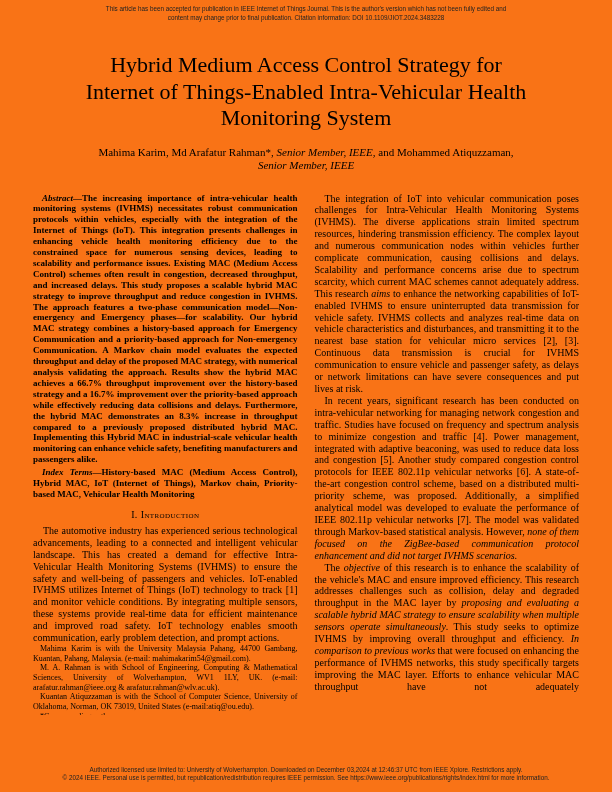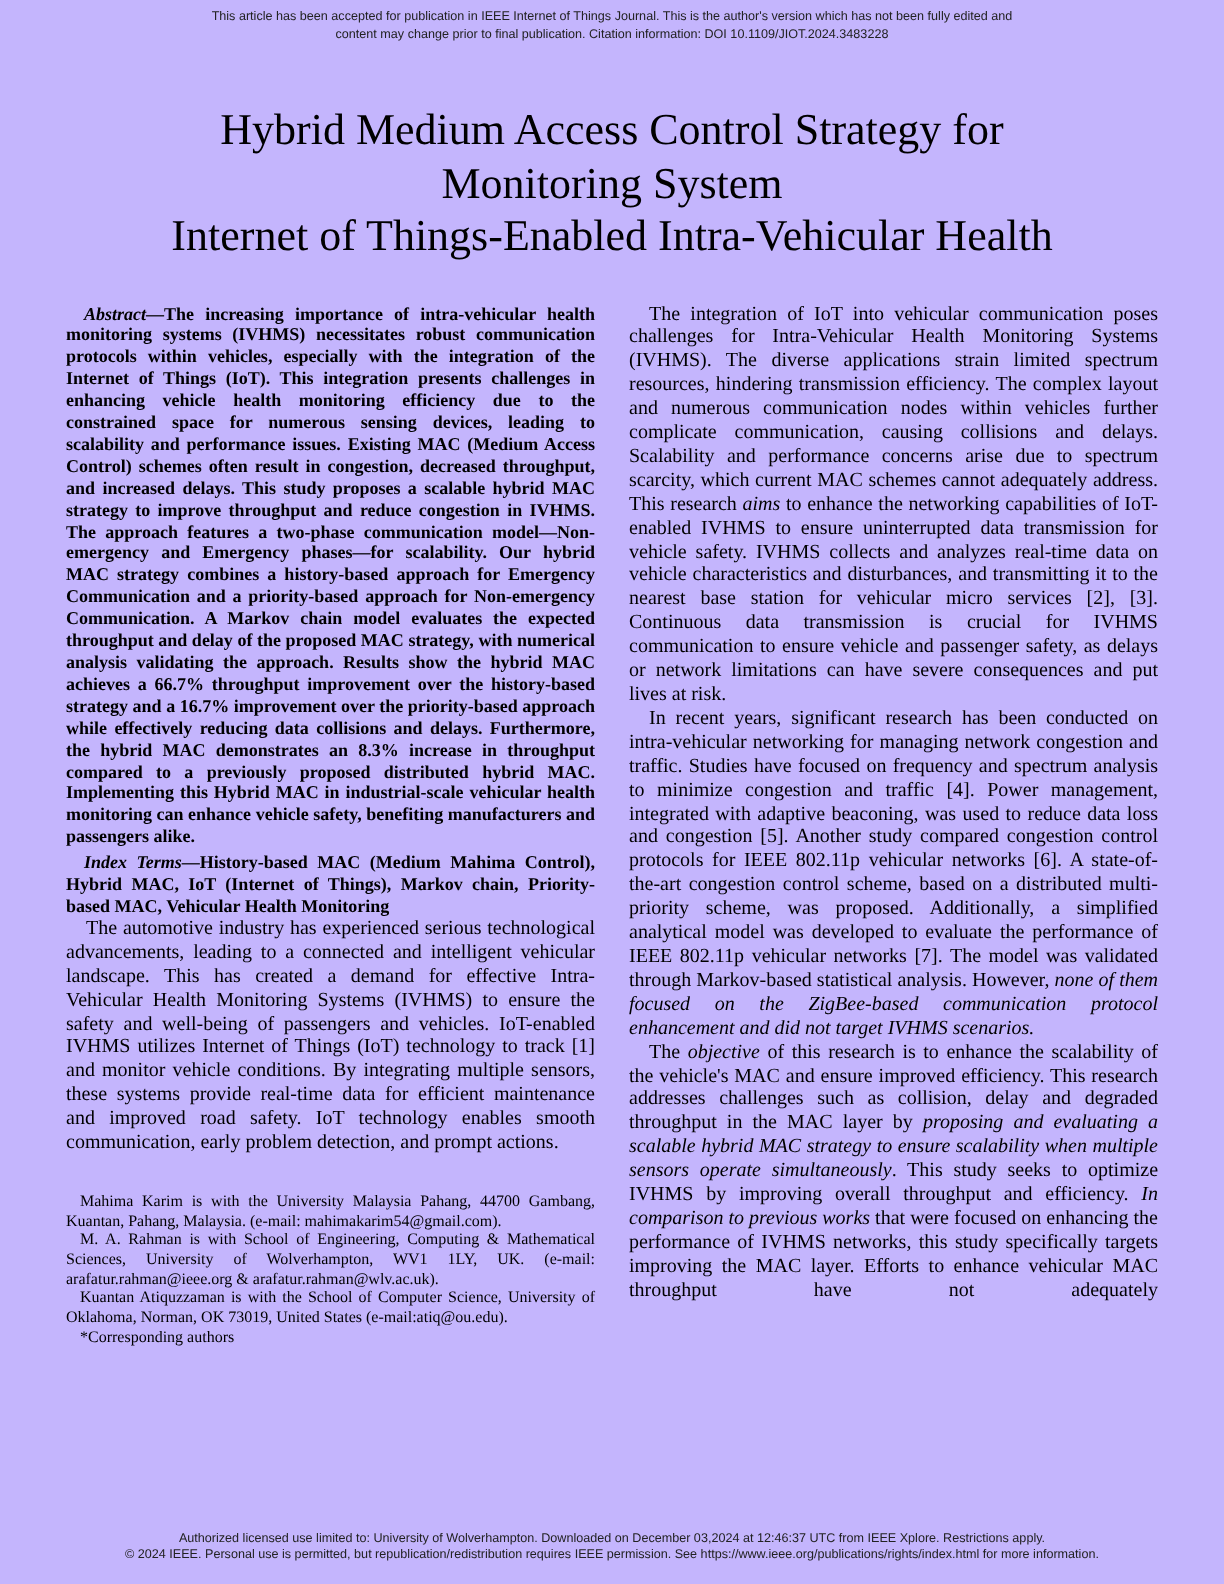--- a/index.html
+++ b/index.html
@@ -1,20 +1,20 @@
 <!DOCTYPE html>
 <html><head>
 <meta charset="utf-8">
 <style>
   html,body{margin:0;padding:0;background:#888;}
   .page{
     position:relative;
     width:612px;height:792px;
     margin:0 auto;
-    background:#c4b5fd;
+    background:#f97316;
     font-family:"Liberation Serif", serif;
     color:#000;
     overflow:hidden;
   }
   .notice{
     position:absolute;top:5px;left:0;right:0;
     text-align:center;
     font-family:"Liberation Sans", sans-serif;
     font-size:6.3px;line-height:8.6px;color:#222;
   }
@@ -55,30 +55,35 @@
 
   <div class="notice">
     <div>This article has been accepted for publication in IEEE Internet of Things Journal. This is the author's version which has not been fully edited and</div>
     <div>content may change prior to final publication. Citation information: DOI 10.1109/JIOT.2024.3483228</div>
   </div>
 
   <div class="content">
 
     <h1 class="title">
       <div>Hybrid Medium Access Control Strategy for</div>
+      <div>Internet of Things-Enabled Intra-Vehicular Health</div>
       <div>Monitoring System</div>
-      <div>Internet of Things-Enabled Intra-Vehicular Health</div>
     </h1>
 
+    <div class="authors">
+      <div><span>Mahima Karim, Md Arafatur Rahman*, </span><span style="font-style: italic;">Senior Member, IEEE,</span><span> and Mohammed Atiquzzaman,</span></div>
+      <div class="line2">Senior Member, IEEE</div>
+    </div>
 
     <div class="columns">
 
       <div class="col">
         <p class="abstract"><span style="font-style: italic; font-weight: bold;">Abstract</span><span style="font-weight: bold;">—The increasing importance of intra-vehicular health monitoring systems (IVHMS) necessitates robust communication protocols within vehicles, especially with the integration of the Internet of Things (IoT). This integration presents challenges in enhancing vehicle health monitoring efficiency due to the constrained space for numerous sensing devices, leading to scalability and performance issues. Existing MAC (Medium Access Control) schemes often result in congestion, decreased throughput, and increased delays. This study proposes a scalable hybrid MAC strategy to improve throughput and reduce congestion in IVHMS. The approach features a two-phase communication model—Non-emergency and Emergency phases—for scalability. Our hybrid MAC strategy combines a history-based approach for Emergency Communication and a priority-based approach for Non-emergency Communication. A Markov chain model evaluates the expected throughput and delay of the proposed MAC strategy, with numerical analysis validating the approach. Results show the hybrid MAC achieves a 66.7% throughput improvement over the history-based strategy and a 16.7% improvement over the priority-based approach while effectively reducing data collisions and delays. Furthermore, the hybrid MAC demonstrates an 8.3% increase in throughput compared to a previously proposed distributed hybrid MAC. Implementing this Hybrid MAC in industrial-scale vehicular health monitoring can enhance vehicle safety, benefiting manufacturers and passengers alike.</span></p>
-        <p class="index-terms"><span style="font-style: italic; font-weight: bold;">Index Terms</span><span style="font-weight: bold;">—History-based MAC (Medium Mahima Control), Hybrid MAC, IoT (Internet of Things), Markov chain, Priority-based MAC, Vehicular Health Monitoring</span></p>
+        <p class="index-terms"><span style="font-style: italic; font-weight: bold;">Index Terms</span><span style="font-weight: bold;">—History-based MAC (Medium Access Control), Hybrid MAC, IoT (Internet of Things), Markov chain, Priority-based MAC, Vehicular Health Monitoring</span></p>
+        <h2 class="sec-head">I. Introduction</h2>
         <p class="par">The automotive industry has experienced serious technological advancements, leading to a connected and intelligent vehicular landscape. This has created a demand for effective Intra-Vehicular Health Monitoring Systems (IVHMS) to ensure the safety and well-being of passengers and vehicles. IoT-enabled IVHMS utilizes Internet of Things (IoT) technology to track [1] and monitor vehicle conditions. By integrating multiple sensors, these systems provide real-time data for efficient maintenance and improved road safety. IoT technology enables smooth communication, early problem detection, and prompt actions.</p>
         <div class="footnotes">
           <p>Mahima Karim is with the University Malaysia Pahang, 44700 Gambang, Kuantan, Pahang, Malaysia. (e-mail: mahimakarim54@gmail.com).</p>
           <p>M. A. Rahman is with School of Engineering, Computing &amp; Mathematical Sciences, University of Wolverhampton, WV1 1LY, UK. (e-mail: arafatur.rahman@ieee.org &amp; arafatur.rahman@wlv.ac.uk).</p>
           <p>Kuantan Atiquzzaman is with the School of Computer Science, University of Oklahoma, Norman, OK 73019, United States (e-mail:atiq@ou.edu).</p>
           <p>*Corresponding authors</p>
         </div>
       </div>
 
       <div class="col">

